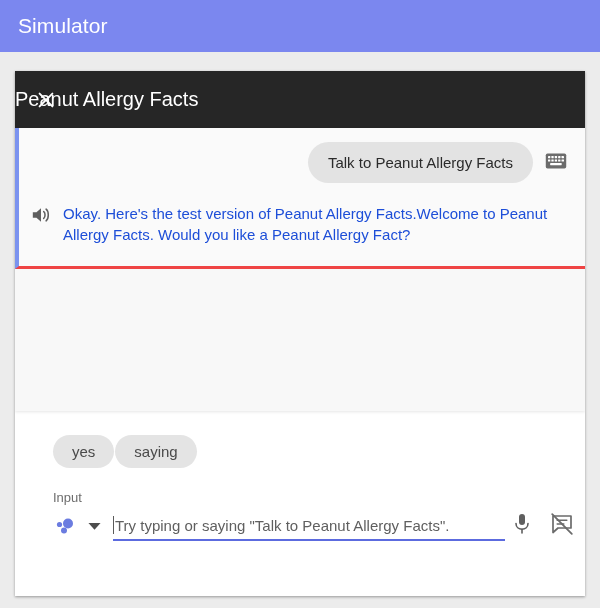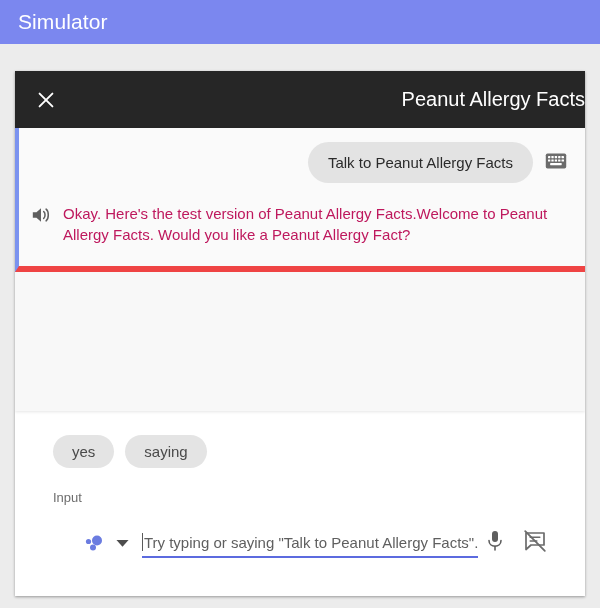--- a/index.html
+++ b/index.html
@@ -5,21 +5,21 @@
   * { box-sizing: border-box; margin: 0; padding: 0; }
   html, body {
     width: 600px; height: 608px;
     background: #ececec;
     font-family: "Liberation Sans", sans-serif;
     overflow: hidden;
   }
 
   
   .app-bar {
-    height: 44px;
+    height: 52px;
     background: #7b87ef;
     display: flex;
     align-items: center;
     padding: 0 18px;
   }
   .app-bar-title {
     color: #ffffff;
     font-size: 21px;
     font-weight: 400;
     letter-spacing: .1px;
@@ -49,41 +49,41 @@
   .close-btn {
     width: 46px; height: 46px;
     margin-left: 8px;
     display: flex; align-items: center; justify-content: center;
     cursor: pointer;
   }
   .close-btn svg { display: block; }
   .sim-title {
     position: absolute;
     left: 0; right: 0;
-    text-align: right;
+    text-align: left;
     color: #ffffff;
     font-size: 20px;
     font-weight: 400;
     pointer-events: none;
   }
 
   
   .conversation {
     flex: none;
     height: 283px;
     background: #f8f8f8;
     position: relative;
     overflow: hidden;
     box-shadow: 0 1px 3px rgba(0,0,0,.10);
   }
   .turn {
     position: relative;
     background: #fafafa;
     border-left: 4px solid #7b93ef;
-    border-bottom: 6px solid #ef4444;
+    border-bottom: 3px solid #ef4444;
     padding: 14px 14px 16px 0;
   }
 
   
   .user-row {
     display: flex;
     justify-content: flex-end;
     align-items: center;
     padding-right: 4px;
   }
@@ -109,54 +109,54 @@
   .speaker-icon {
     width: 44px;
     flex: none;
     display: flex;
     justify-content: center;
     padding-top: 2px;
   }
   .agent-text {
     font-size: 15px;
     line-height: 1.42;
-    color: #be185d;
+    color: #1d4ed8;
     padding-right: 12px;
   }
 
   
   .suggest-panel {
     flex: none;
     background: #ffffff;
     padding: 24px 0 0 38px;
   }
   .suggest-label {
     font-size: 15px;
     color: #6d6d6d;
     margin-bottom: 14px;
   }
-  .chips { display: flex; gap: 11px; }
+  .chips { display: flex; gap: 1px; }
   .chip {
     background: #e4e4e4;
     color: #4a4a4a;
     font-size: 15px;
     border-radius: 18px;
     padding: 8px 19px;
     cursor: pointer;
     border: none;
     font-family: inherit;
   }
 
   
   .input-section {
     flex: 1;
     background: #ffffff;
     padding: 22px 0 0 38px;
     display: flex;
-    flex-direction: row;
+    flex-direction: column;
   }
   .input-label {
     font-size: 13px;
     color: #6d6d6d;
     margin-bottom: 6px;
   }
   .input-row {
     display: flex;
     align-items: center;
   }

